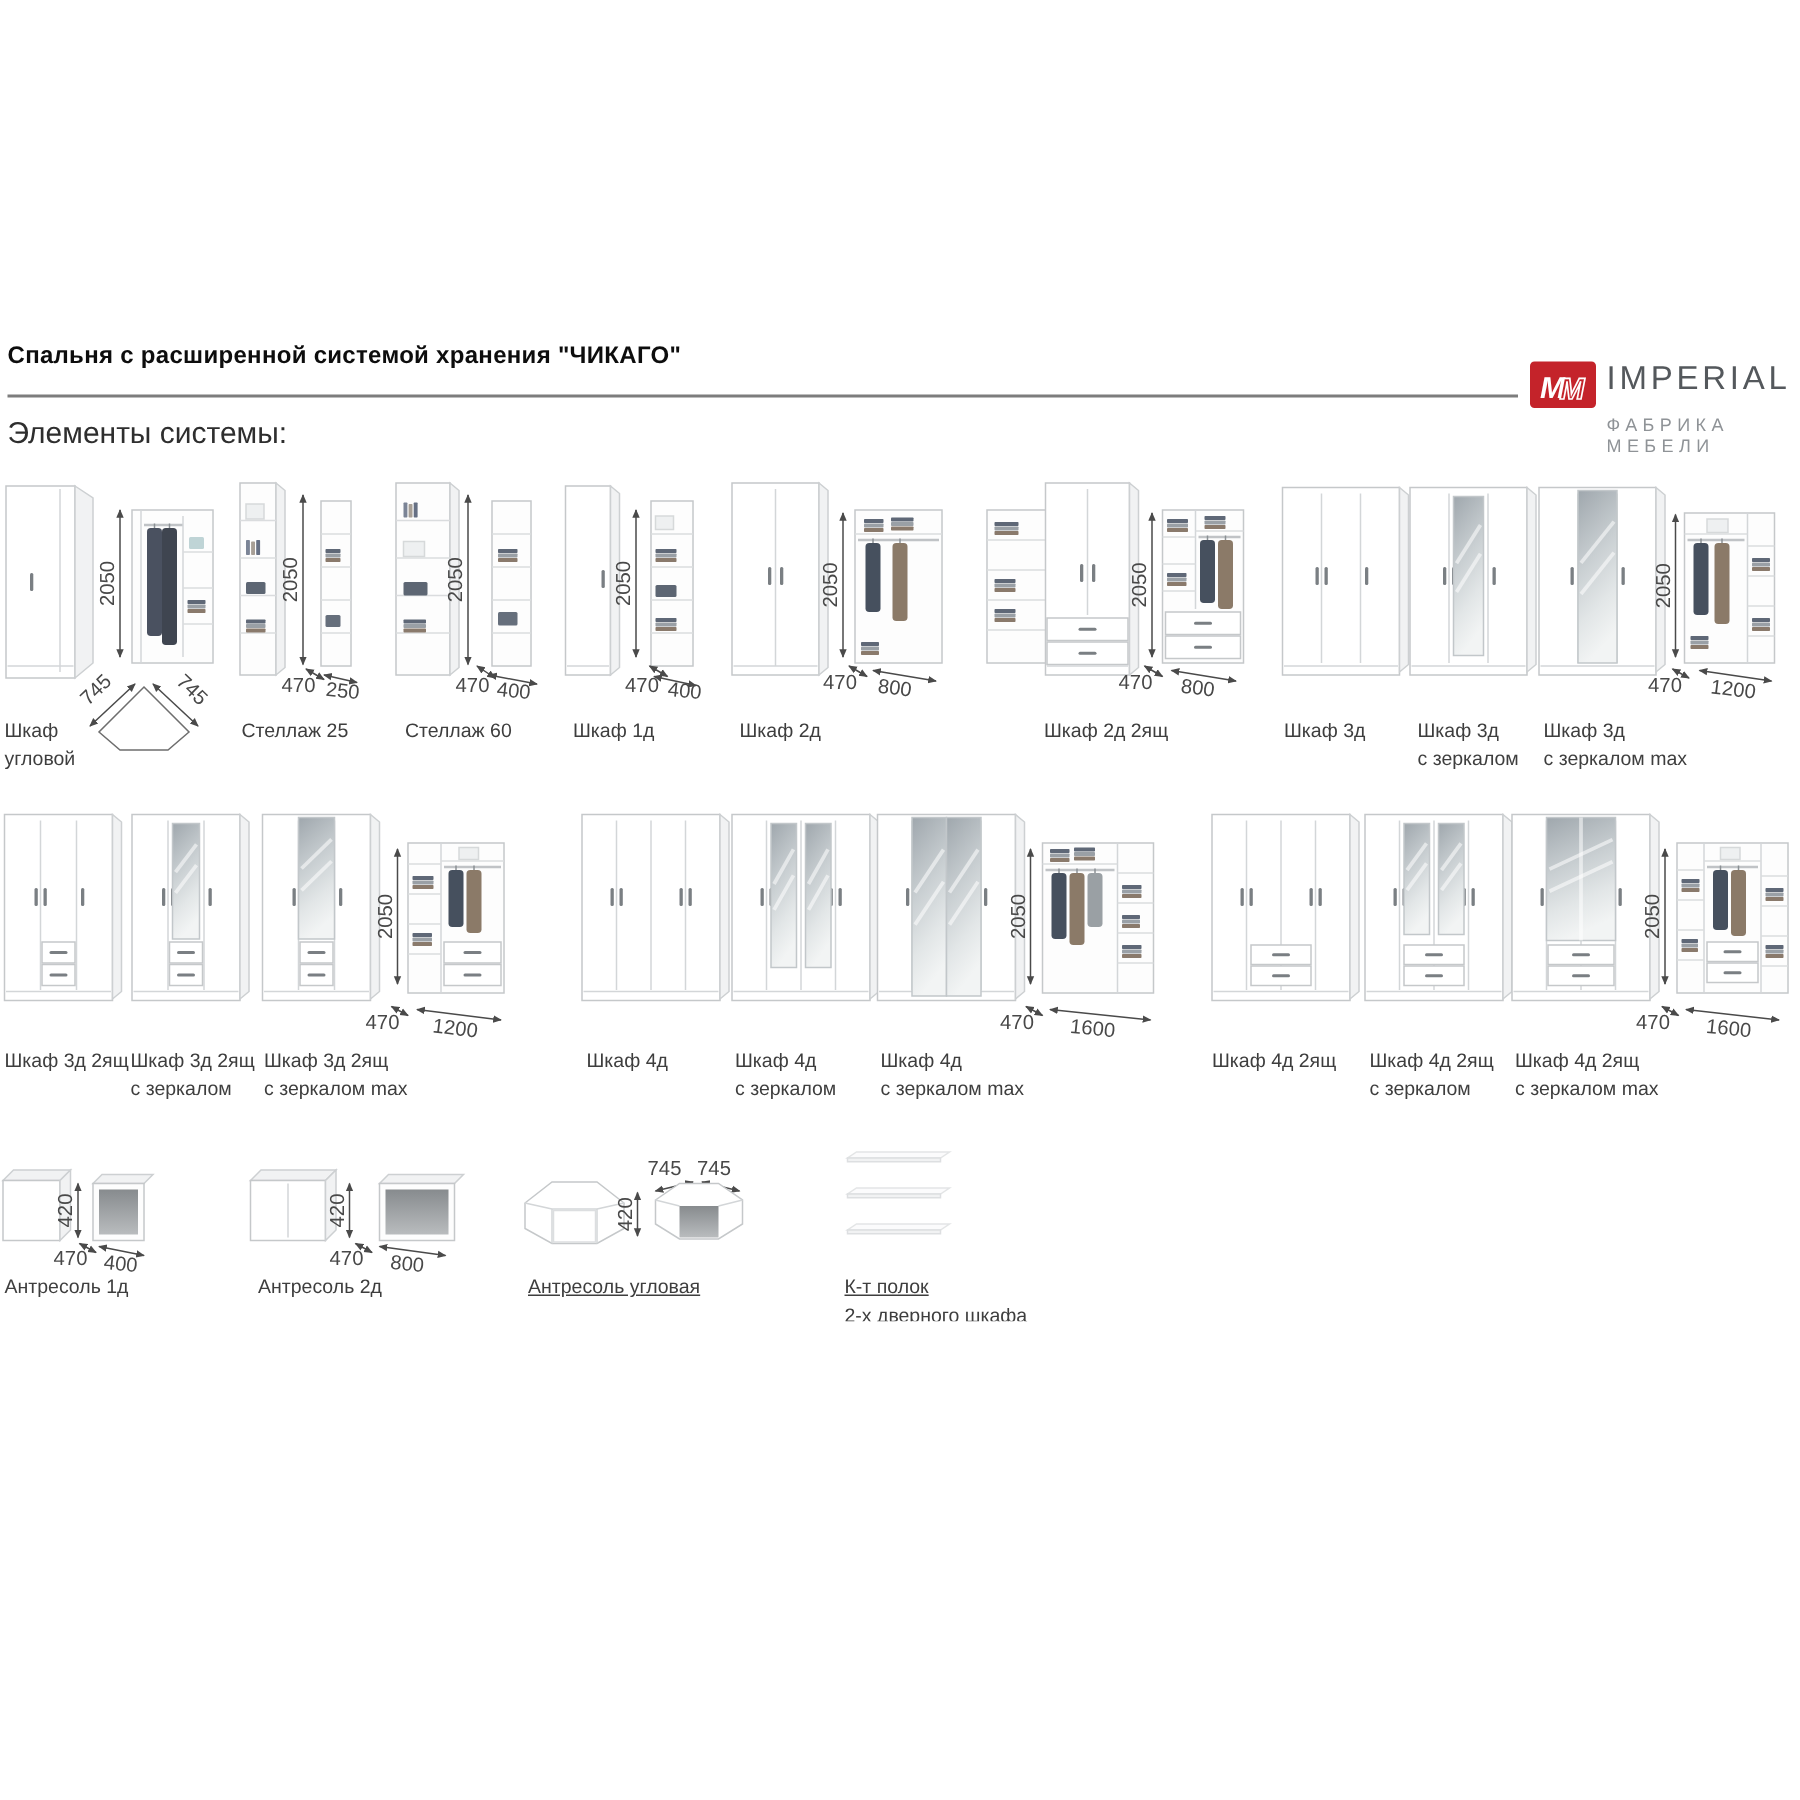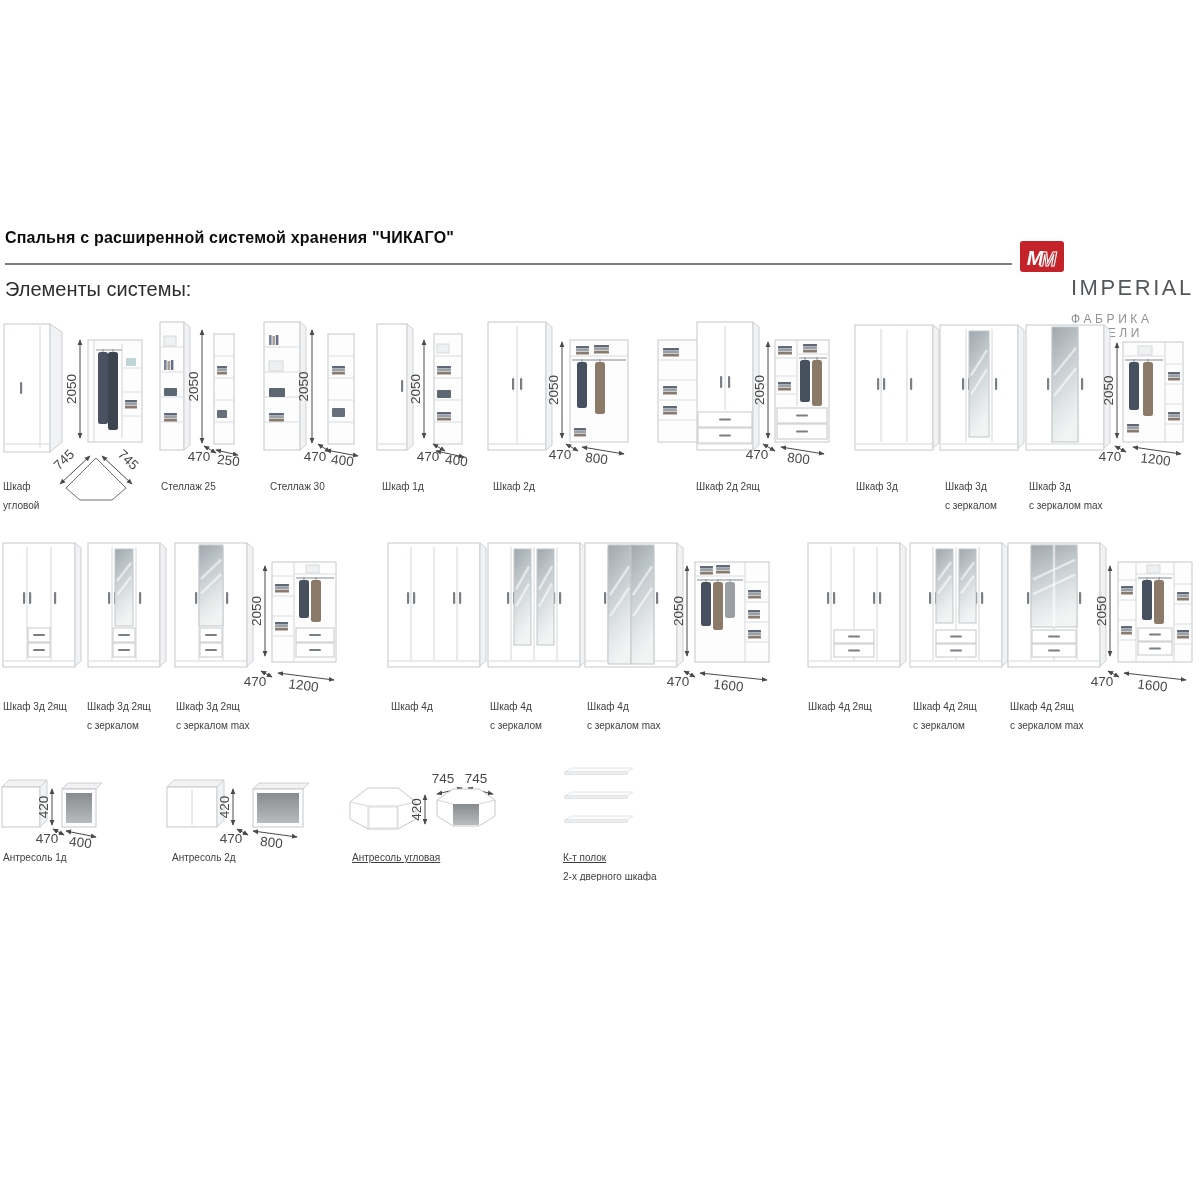--- a/index.html
+++ b/index.html
@@ -4,23 +4,23 @@
 <style>
   html,body{margin:0;padding:0;background:#fff;}
   #page{position:relative;width:1200px;height:881px;background:#ffffff;overflow:hidden;
         font-family:"Liberation Sans",sans-serif;}
   #title{position:absolute;left:5px;top:229px;font-size:16px;font-weight:bold;color:#0d0d0d;letter-spacing:.2px;}
   #rule{position:absolute;left:5px;top:263px;width:1007px;height:2px;background:#7d7d7d;}
   #subtitle{position:absolute;left:5px;top:278px;font-size:20px;color:#2e2e2e;}
   #logo{position:absolute;left:1020px;top:241px;display:flex;align-items:flex-start;gap:7px;}
   #logo .mono{width:44px;height:31px;background:#c4232a;border-radius:3px;position:relative;}
   #logo .brandcol{display:flex;flex-direction:column;}
-  #logo .brand{font-size:22px;line-height:22px;letter-spacing:2.5px;color:#54585c;font-weight:400;margin-top:36px;}
+  #logo .brand{font-size:22px;line-height:22px;letter-spacing:2.5px;color:#54585c;font-weight:400;}
   #logo .tagline{font-size:12px;letter-spacing:3.6px;color:#8f9397;margin-top:13px;}
-  #labels div.lbl{position:absolute;font-size:10px;line-height:19px;color:#3e3e3e;white-space:nowrap;}
+  #labels div.lbl{position:absolute;font-size:13px;line-height:19px;color:#3e3e3e;white-space:nowrap;}
   svg text{font-family:"Liberation Sans",sans-serif;font-size:13.5px;fill:#484848;text-anchor:middle;}
   .box{fill:#ffffff;stroke:#c5c8ca;stroke-width:1;}
   .boxw{fill:#ffffff;stroke:#dcdee0;}
   .open{fill:#fdfdfd;stroke:#c5c8ca;}
   .side{fill:#f1f2f3;stroke:#cdd0d2;}
   .plan{fill:#ffffff;stroke:#6e6e6e;}
   .sl{stroke:#dadcde;fill:none;}
   .seam{stroke:#d3d6d8;fill:none;}
   .rodl{stroke:#c0c3c6;stroke-width:1.8;}
   .rodh{stroke:#8b9094;stroke-width:1;}
@@ -656,21 +656,21 @@
 
   <div id="labels">
       <div class="lbl" style="left: 3px; top: 477px;">
         <div>Шкаф</div>
         <div>угловой</div>
       </div>
       <div class="lbl" style="left: 161px; top: 477px;">
         <div>Стеллаж 25</div>
       </div>
       <div class="lbl" style="left: 270px; top: 477px;">
-        <div>Стеллаж 30</div>
+        <div>Стеллаж 60</div>
       </div>
       <div class="lbl" style="left: 382px; top: 477px; text-align: right;">
         <div>Шкаф 1д</div>
       </div>
       <div class="lbl" style="left: 493px; top: 477px;">
         <div>Шкаф 2д</div>
       </div>
       <div class="lbl" style="left: 696px; top: 477px;">
         <div>Шкаф 2д 2ящ</div>
       </div>

